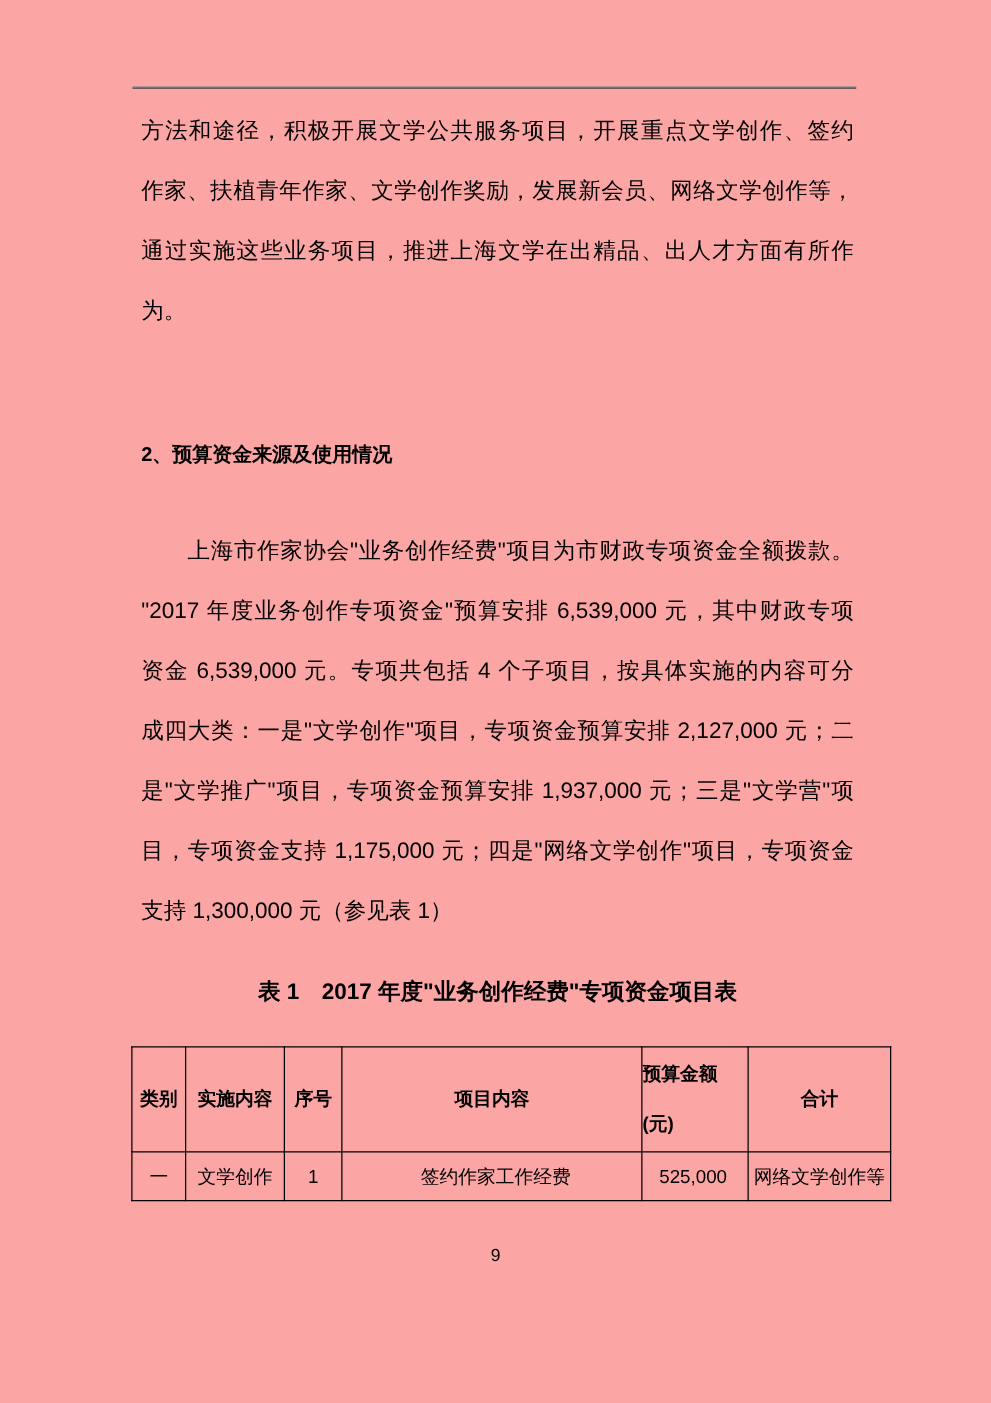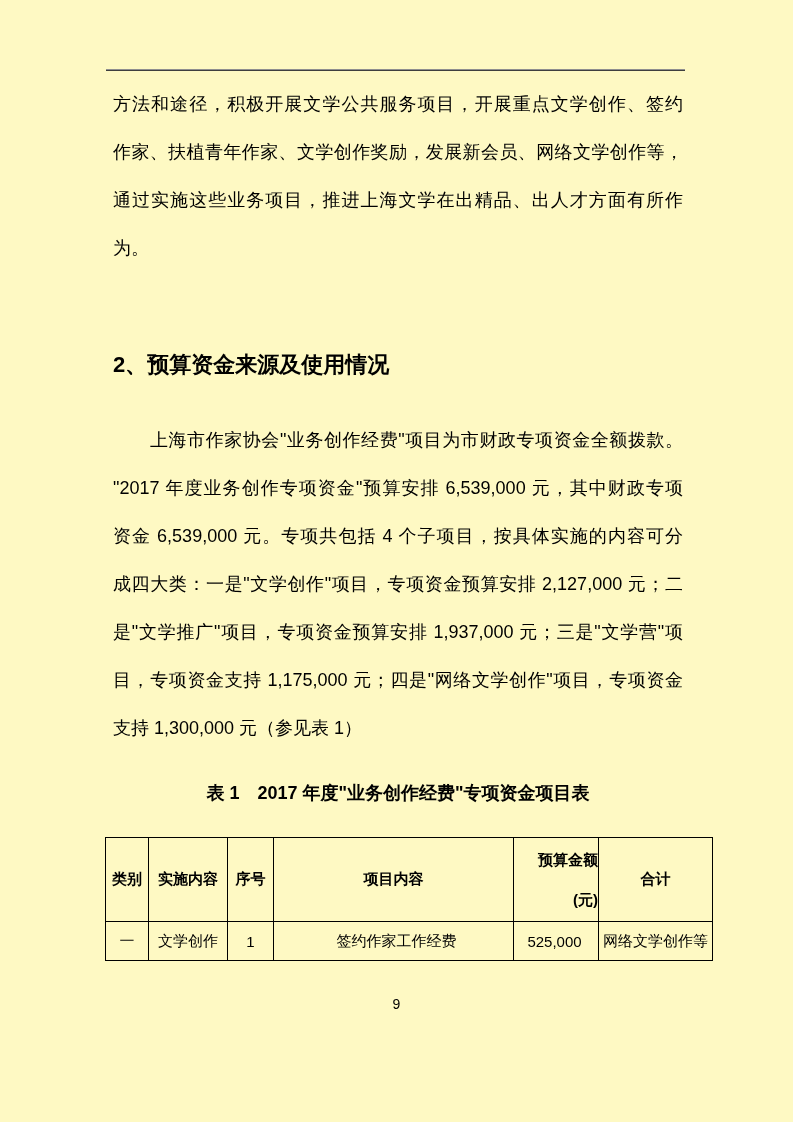--- a/index.html
+++ b/index.html
@@ -1,21 +1,21 @@
 <!DOCTYPE html>
 <html><head>
 <meta charset="utf-8">
 <style>
   html,body { margin:0; padding:0; background:#e9e9e9; }
   .page {
     position: relative;
     width: 793px;
     height: 1122px;
     margin: 0 auto;
-    background: #fef9c3;
+    background: #fca5a5;
     color: #000000;
     font-family: "Liberation Sans", "DejaVu Sans", sans-serif;
     overflow: hidden;
   }
   
   .header-rule {
     position: absolute;
     left: 106px; top: 69px;
     width: 579px; height: 0;
     border-top: 1px solid #8f8f8f;
@@ -37,21 +37,21 @@
     white-space: nowrap;
     height: 48px;
   }
   .jline.last { text-align-last: left; }
   .jline.indent { padding-left: 37px; }
   .heading {
     position: absolute;
     left: 113px; top: 341px;
     width: 570px;
     margin: 0;
-    font-size: 22px;
+    font-size: 16px;
     font-weight: bold;
     line-height: 48px;
   }
   .table-title {
     position: absolute;
     left: 113px; top: 769px;
     width: 570px;
     text-align: center;
     font-size: 18px;
     font-weight: bold;
@@ -68,21 +68,21 @@
   }
   .budget-table th, .budget-table td {
     border: 1px solid #000;
     padding: 0;
     vertical-align: middle;
     overflow: hidden;
   }
   .budget-table thead tr { height: 84px; }
   .budget-table tbody tr { height: 39px; }
   .budget-table th { font-weight: bold; text-align: center; }
-  .amount-header .hline { line-height: 40px; text-align: right; }
+  .amount-header .hline { line-height: 40px; text-align: left; }
   .c-center { text-align: center; }
   .c-left   { text-align: center;  padding-left: 6px !important; }
   .c-right  { text-align: center; padding-right: 3px !important; }
   .page-number {
     position: absolute;
     left: 0; top: 996px;
     width: 100%;
     text-align: center;
     font-size: 14px;
     line-height: 16px;

